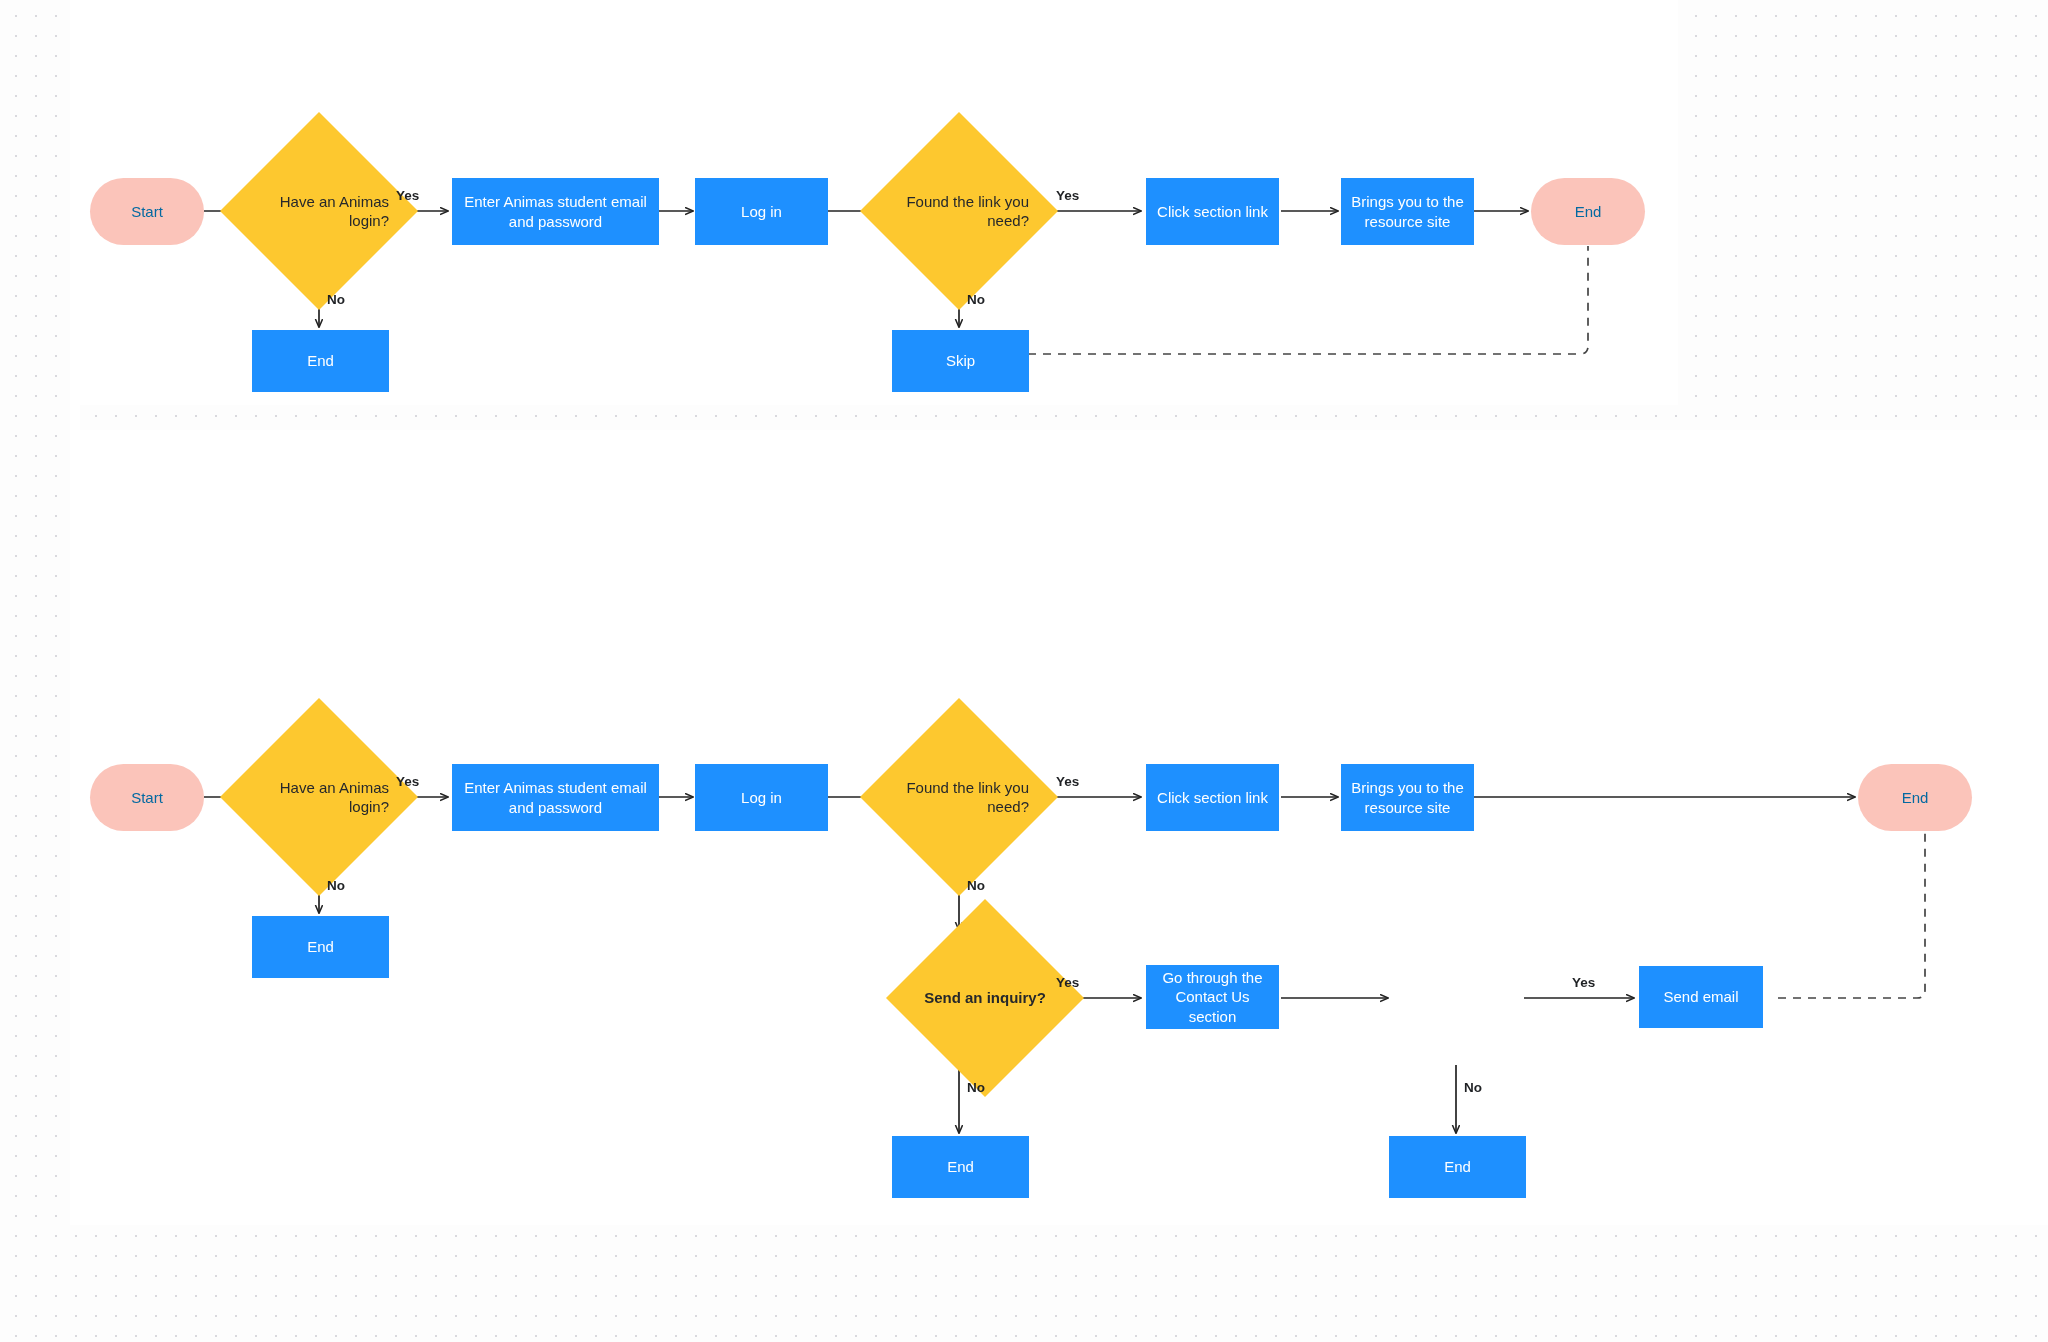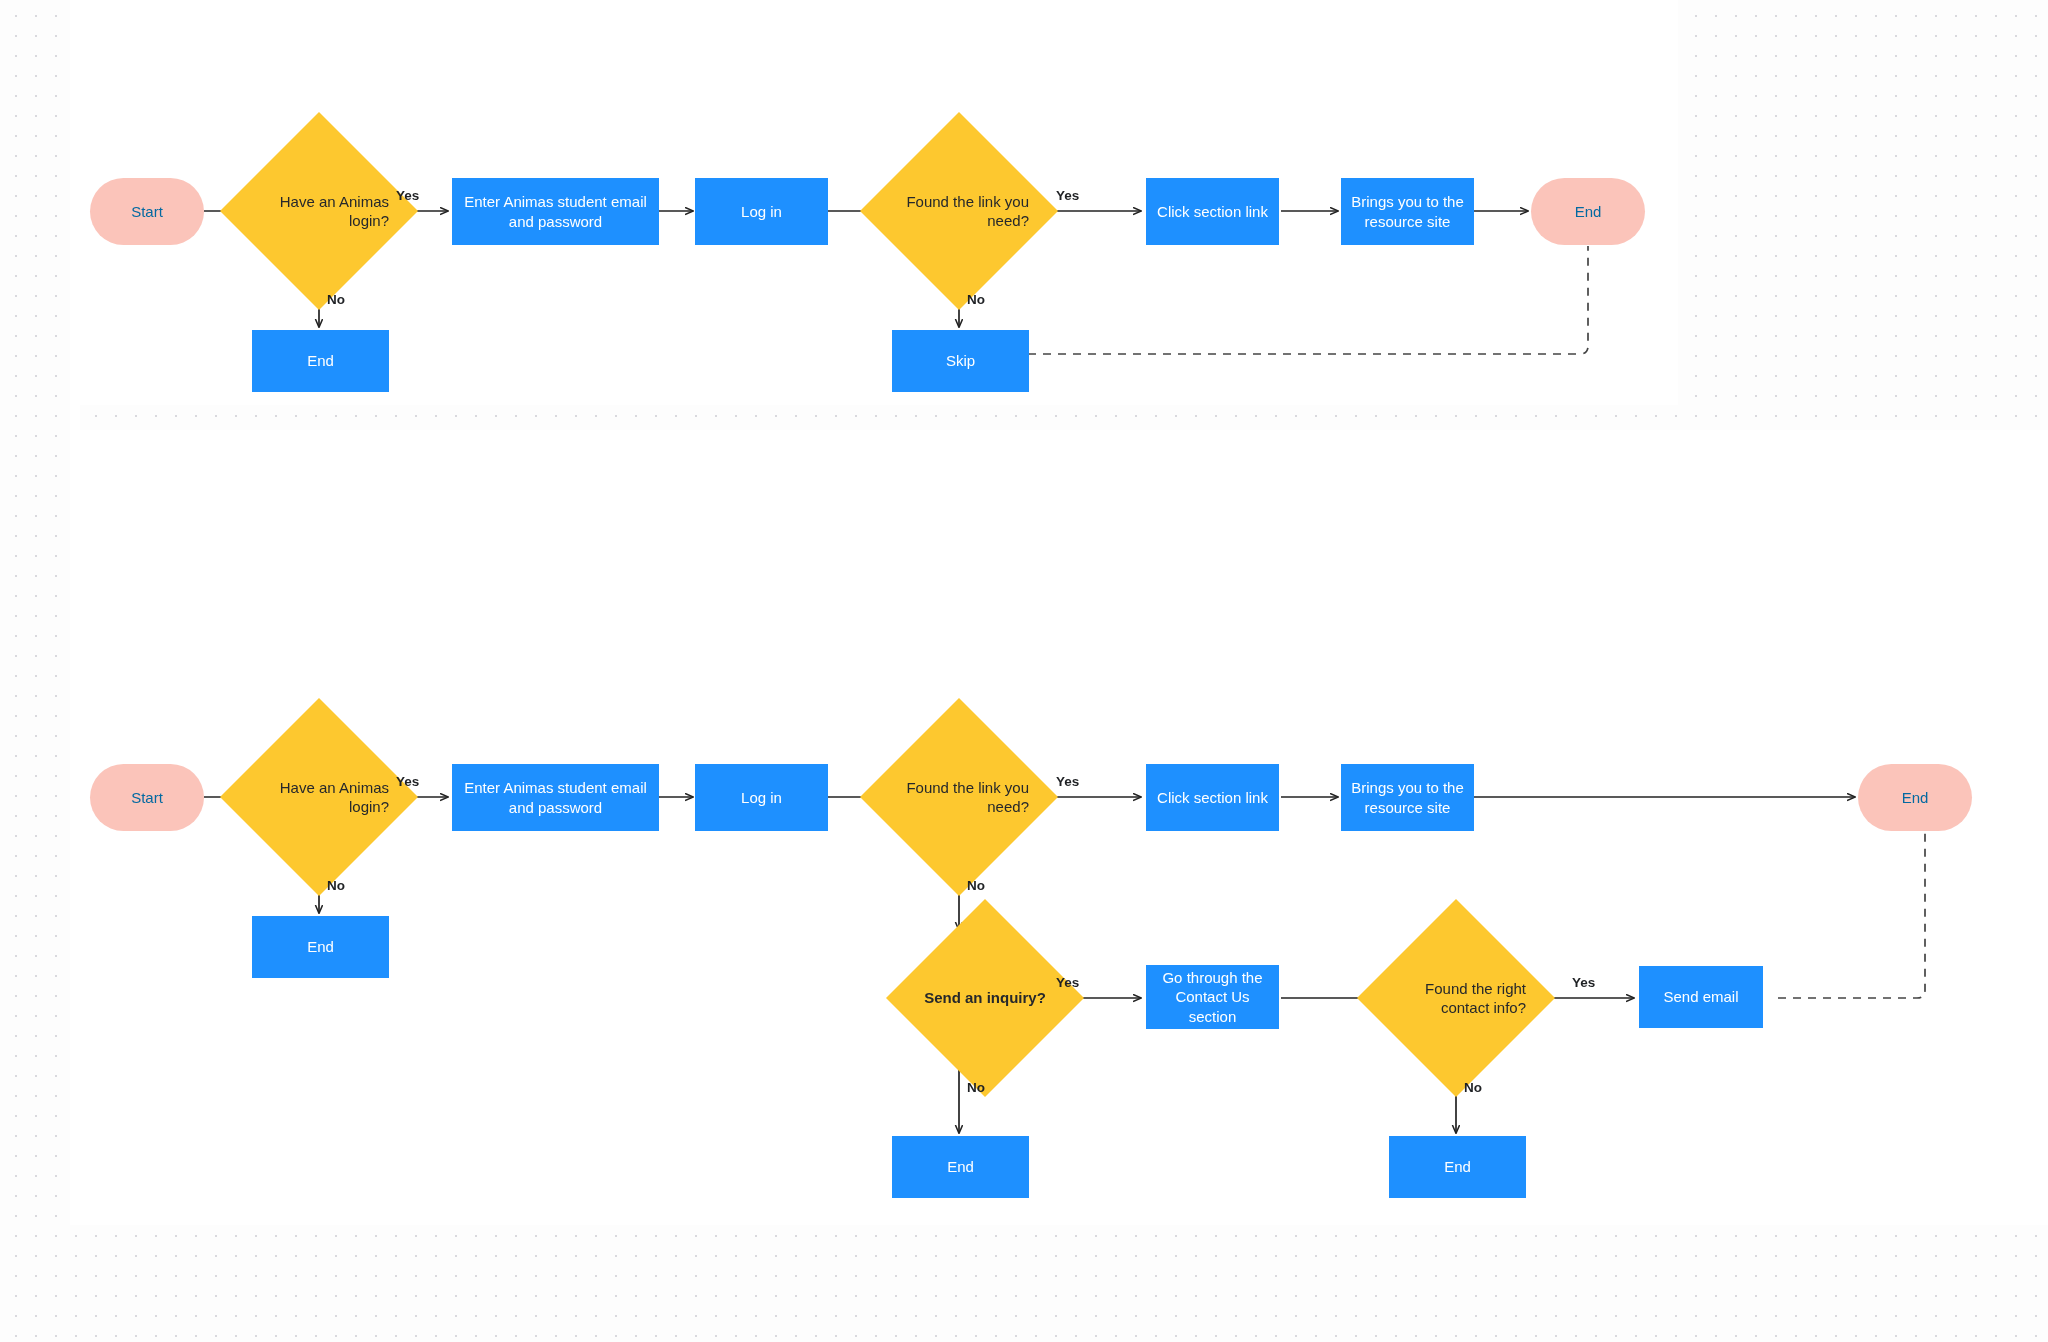--- a/index.html
+++ b/index.html
@@ -282,24 +282,20 @@
     <div class="dtext">Send an inquiry?</div>
   </div>
 
   <div class="edge-label" style="left:1056px; top:975px;">Yes</div>
   <div class="edge-label" style="left:967px; top:1080px;">No</div>
 
   <div class="node process" style="left:1146px; top:965px; width:133px; height:64px;">
     <span class="label">Go through the Contact Us section</span>
   </div>
 
-  <div class="decision-wrap" style="left:1386px; top:928px; width:140px; height:140px;">
-    <div class="diamond"></div>
-    <div class="dtext">Found the right contact info?</div>
-  </div>
 
   <div class="edge-label" style="left:1572px; top:975px;">Yes</div>
   <div class="edge-label" style="left:1464px; top:1080px;">No</div>
 
   <div class="node process" style="left:1639px; top:966px; width:124px; height:62px;">
     <span class="label">Send email</span>
   </div>
 
   <div class="node process" style="left:892px; top:1136px; width:137px; height:62px;">
     <span class="label">End</span>

